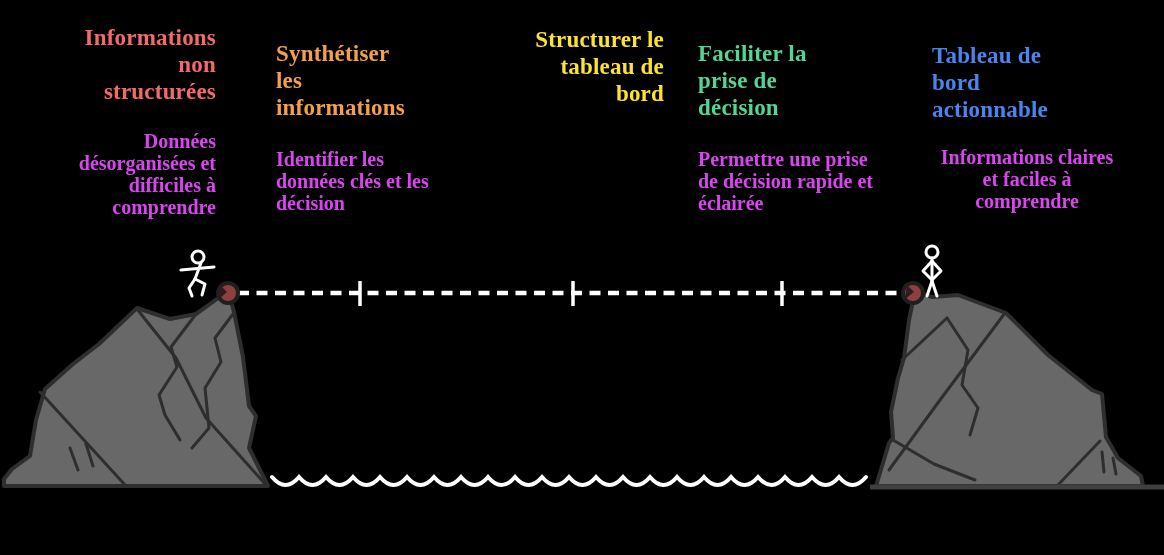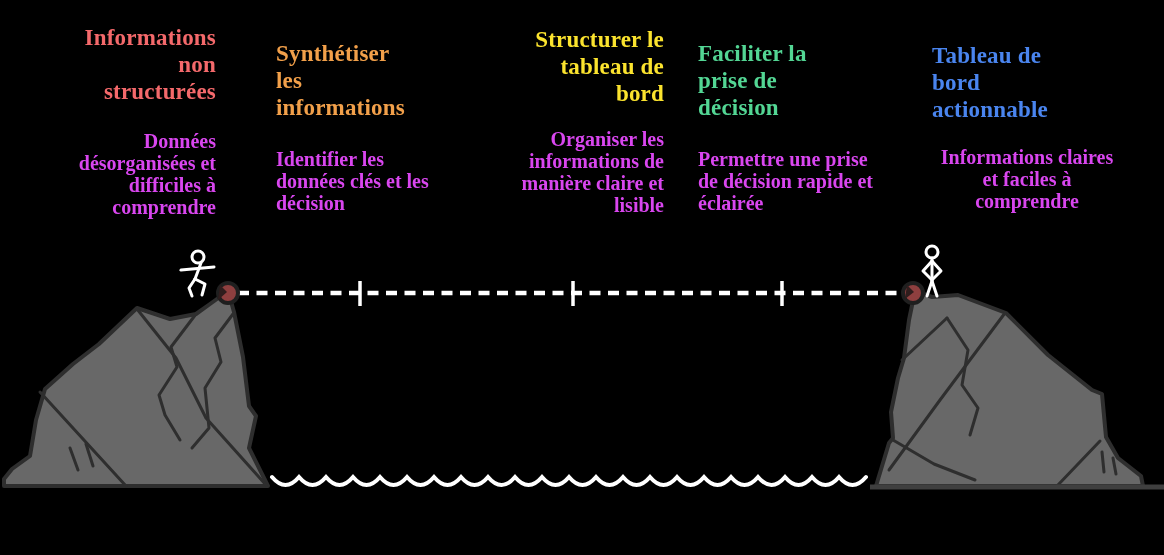--- a/index.html
+++ b/index.html
@@ -68,24 +68,20 @@
 informations</div>
     <div class="step-desc">Identifier les
 données clés et les
 décision</div>
   </div>
 
   <div class="step step-3">
     <div class="step-title" style="color: rgb(251, 227, 46);">Structurer le
 tableau de
 bord</div>
-    <div class="step-desc">Organiser les
-informations de
-manière claire et
-lisible</div>
   </div>
 
   <div class="step step-4">
     <div class="step-title" style="color: rgb(83, 214, 148);">Faciliter la
 prise de
 décision</div>
     <div class="step-desc">Permettre une prise
 de décision rapide et
 éclairée</div>
   </div>

